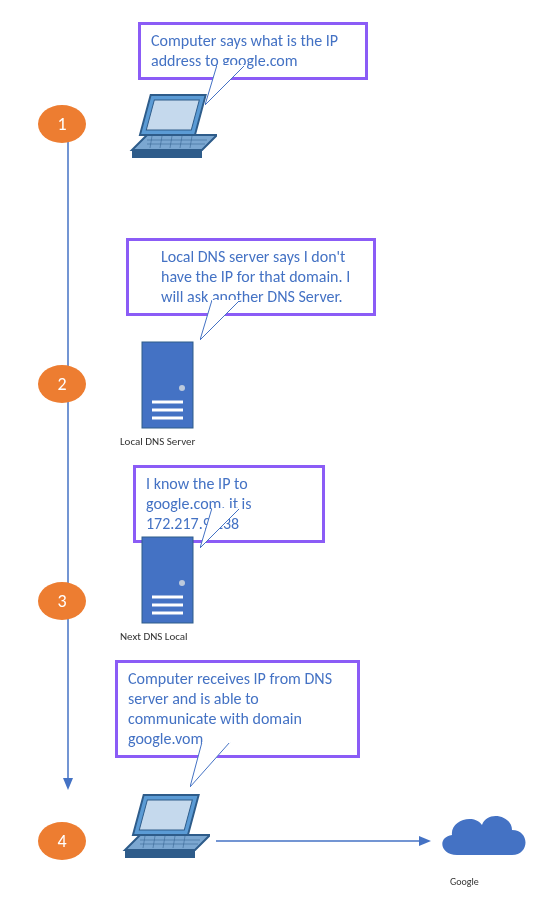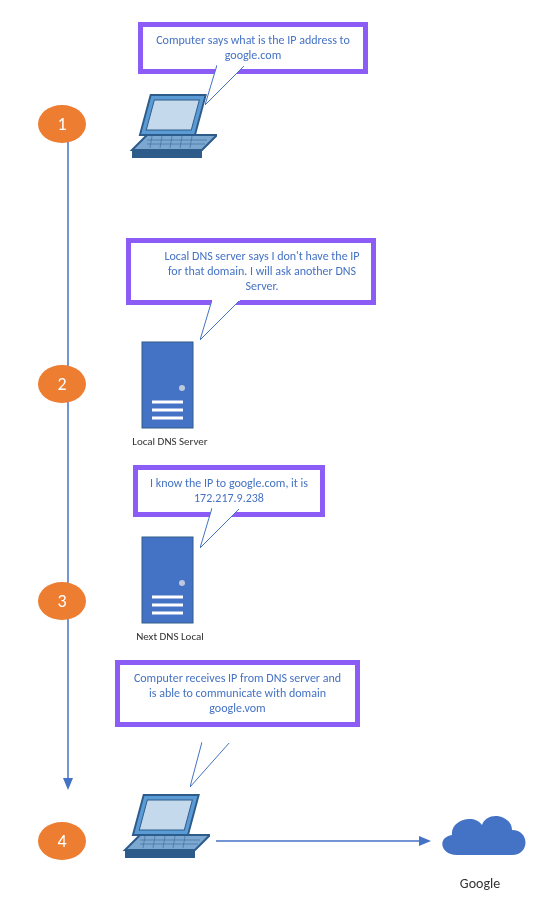--- a/index.html
+++ b/index.html
@@ -1,19 +1,19 @@
 <!DOCTYPE html>
 <html><head>
 <meta charset="utf-8">
 <style>
   * { box-sizing: border-box; margin: 0; padding: 0; }
   body { width: 553px; height: 924px; background: #fff; position: relative; font-family: Calibri, Arial, sans-serif; color: #4472c4; }
   .step-badge { position: absolute; width: 48px; height: 38px; background: #ed7d31; border-radius: 50%; display: flex; align-items: center; justify-content: center; color: #fff; font-size: 18px; }
-  .bubble { position: absolute; border: 5px solid #8b5cf6; background: #fff; padding: 6px 10px; text-align: center; font-size: 12px; line-height: 1.25; }
-  .label { position: absolute; font-size: 11px; color: #333; text-align: center; }
+  .bubble { position: absolute; border: 3px solid #8b5cf6; background: #fff; padding: 6px 10px; text-align: left; font-size: 16px; line-height: 1.25; }
+  .label { position: absolute; font-size: 11px; color: #333; text-align: left; }
   svg.arrow { position: absolute; }
   .laptop { position: absolute; }
   .server { position: absolute; }
   .cloud { position: absolute; }
 </style>
 </head>
 <body>
 
 <svg class="arrow" style="left:58px; top:140px; width:20px; height:650px;">
   <line x1="10" y1="0" x2="10" y2="640" stroke="#4472c4" stroke-width="1.5"></line>
@@ -108,13 +108,13 @@
 </svg>
 
 <svg class="arrow" style="left:216px; top:835px; width:215px; height:12px;">
   <line x1="0" y1="6" x2="205" y2="6" stroke="#4472c4" stroke-width="1.5"></line>
   <polygon points="215,6 203,1 203,11" fill="#4472c4"></polygon>
 </svg>
 
 <svg class="cloud" style="left:432px; top:805px; width:100px; height:65px;" viewBox="0 0 100 65">
   <path d="M25 50 C8 50 5 32 20 30 C18 15 42 8 50 20 C55 5 80 10 80 25 C98 25 98 50 80 50 Z" fill="#4472c4"></path>
 </svg>
-<div class="label" style="left:450px; top:875px; width:60px; font-size:14px;">Google</div>
+<div class="label" style="left:450px; top:875px; width:60px; font-size:10px;">Google</div>
 
 </body></html>

